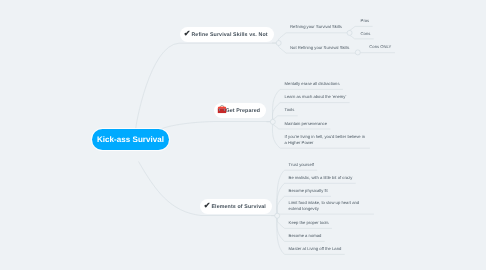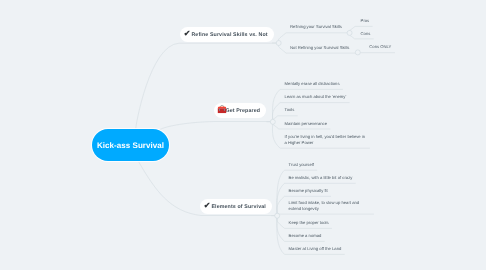--- a/index.html
+++ b/index.html
@@ -1,20 +1,20 @@
 <!DOCTYPE html>
 <html><head>
 <meta charset="utf-8">
 <style>
   html,body{margin:0;padding:0;}
   body{width:486px;height:270px;overflow:hidden;background:#eef2f5;-webkit-font-smoothing:antialiased;text-rendering:geometricPrecision;
        font-family:"Liberation Sans",sans-serif;}
   #stage{position:relative;width:486px;height:270px;will-change:opacity;}
   svg.links{position:absolute;left:0;top:0;width:486px;height:270px;pointer-events:none;}
-  .root-node{position:absolute;will-change:opacity;transform:translateZ(0);left:92.4px;top:129.1px;width:76.2px;height:32px;box-shadow:0 0 0 1px rgba(255,255,255,0.85);
+  .root-node{position:absolute;will-change:opacity;transform:translateZ(0);left:92.4px;top:129.1px;width:76.2px;height:21px;box-shadow:0 0 0 1px rgba(255,255,255,0.85);
        background:#00aaff;border-radius:16px;color:#fff;font-size:8px;font-weight:bold;
        display:flex;flex-direction:column;align-items:center;justify-content:center;
        line-height:11px;letter-spacing:0.05px;}
   .pill{position:absolute;background:#fff;border-radius:8px;height:15px;transform:translateZ(0);will-change:opacity;
        display:flex;align-items:center;padding:0 6.3px 0 5px;color:#46525c;
        font-size:5.3px;font-weight:bold;white-space:nowrap;letter-spacing:0.12px;}
   .pill .ico{margin-right:2.0px;font-size:8px;line-height:1;width:5.6px;display:inline-block;color:#2f3337;margin-left:-1.2px;position:relative;top:-1px;}
   .leaf{position:absolute;color:#4c5963;font-size:4.2px;line-height:6px;
        white-space:nowrap;}
   .leaf span.t{display:inline-block;padding:0 3.3px 1.4px 3.6px;border-bottom:0.6px solid transparent;}

